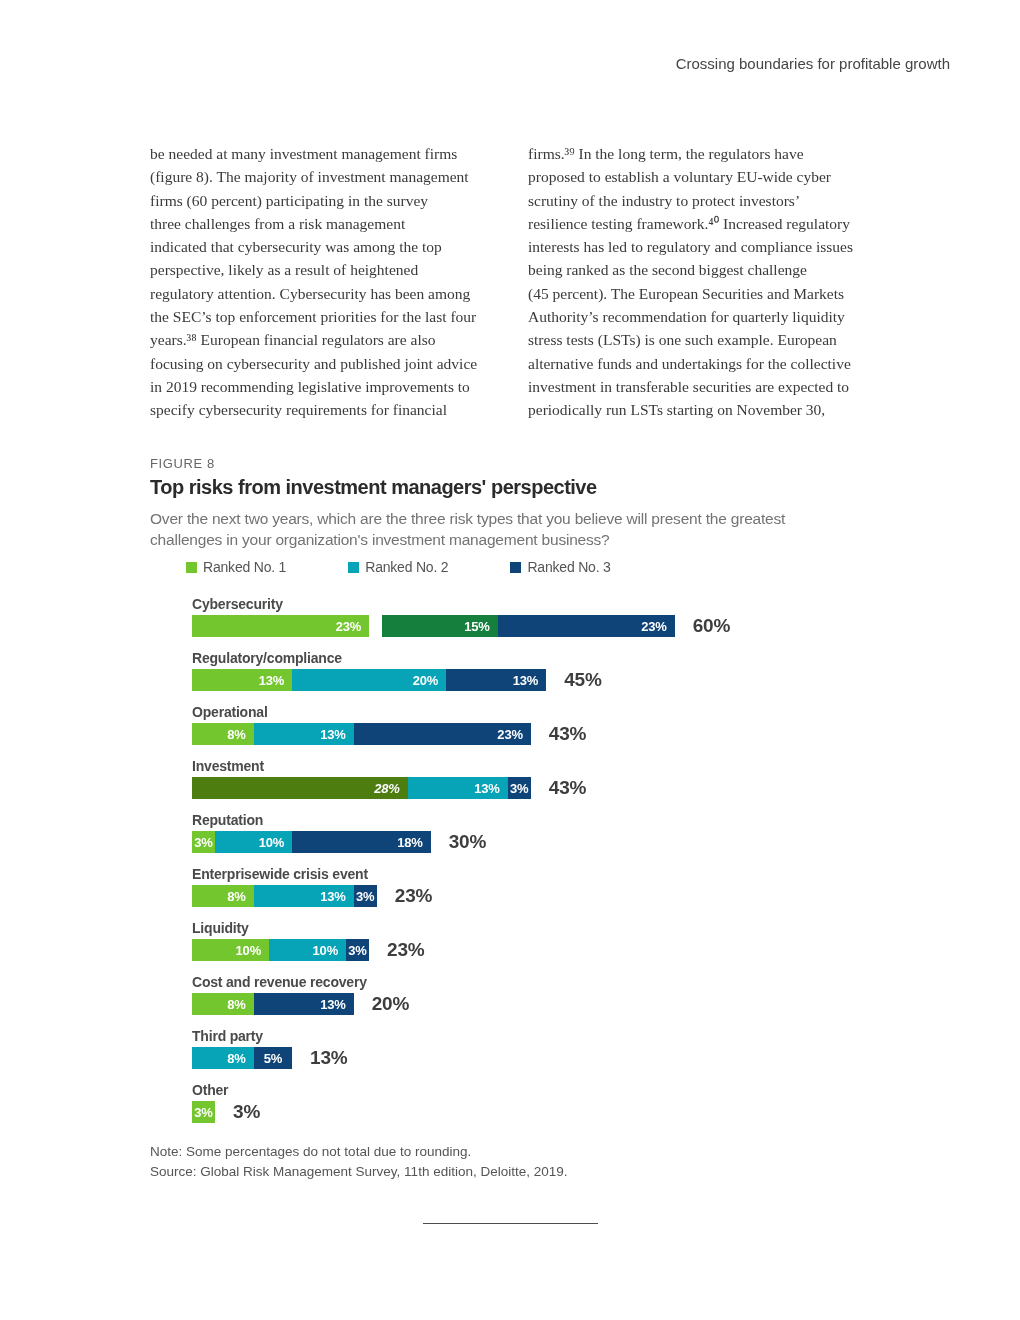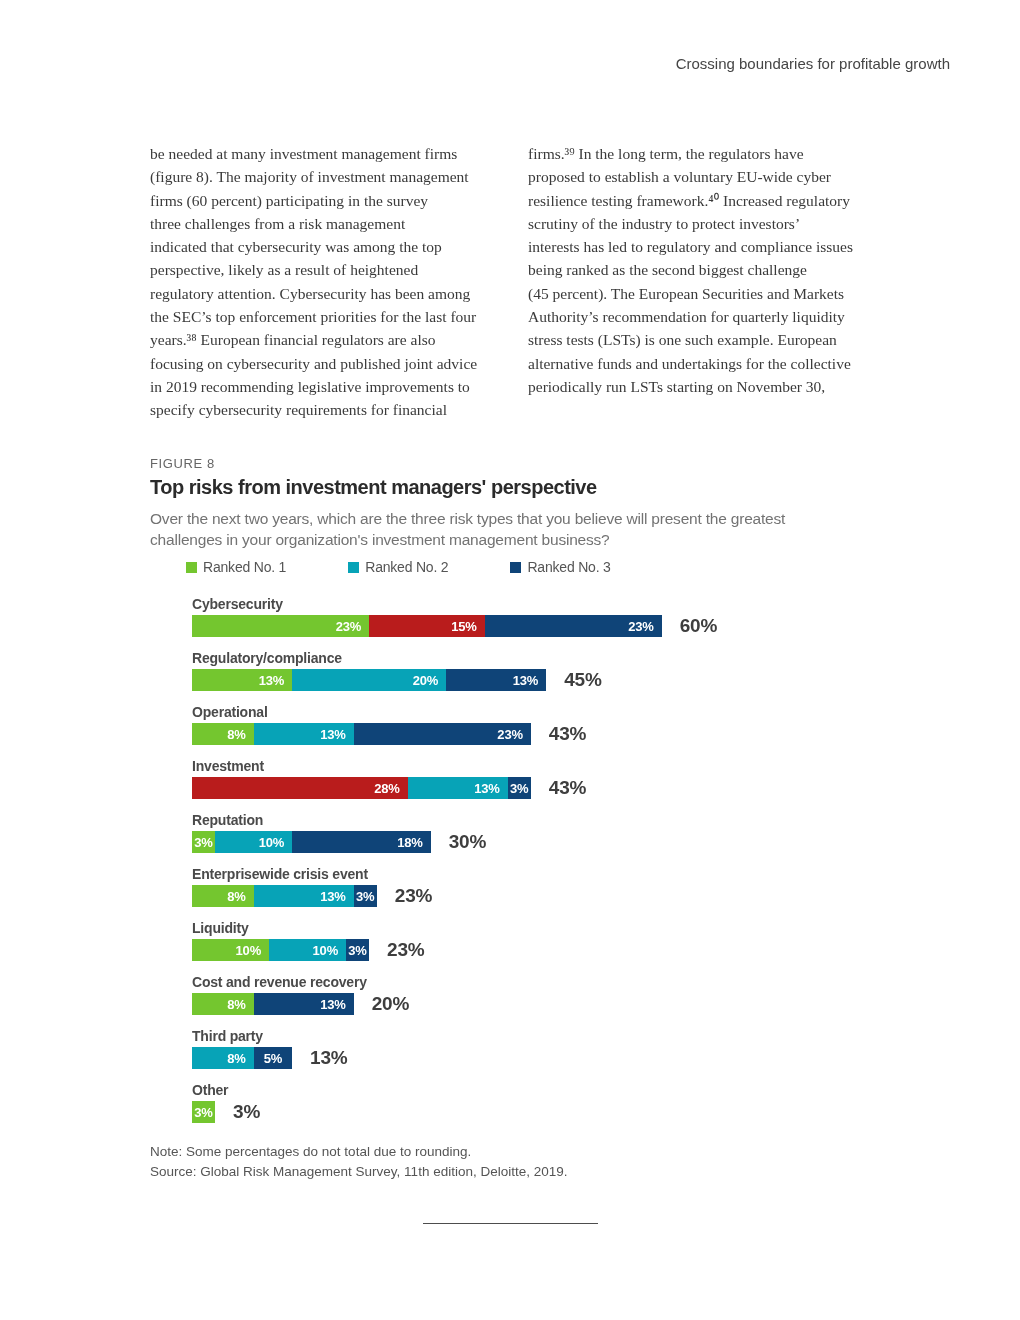--- a/index.html
+++ b/index.html
@@ -56,28 +56,29 @@
       <div class="bodyline">regulatory attention. Cybersecurity has been among</div>
       <div class="bodyline">the SEC’s top enforcement priorities for the last four</div>
       <div class="bodyline">years.³⁸ European financial regulators are also</div>
       <div class="bodyline">focusing on cybersecurity and published joint advice</div>
       <div class="bodyline">in 2019 recommending legislative improvements to</div>
       <div class="bodyline">specify cybersecurity requirements for financial</div>
     </div>
   <div class="text-col col-right">
       <div class="bodyline">firms.³⁹ In the long term, the regulators have</div>
       <div class="bodyline">proposed to establish a voluntary EU-wide cyber</div>
+      <div class="bodyline">scrutiny of the industry to protect investors’</div>
       <div class="bodyline">resilience testing framework.⁴⁰ Increased regulatory</div>
-      <div class="bodyline">scrutiny of the industry to protect investors’</div>
       <div class="bodyline">interests has led to regulatory and compliance issues</div>
       <div class="bodyline">being ranked as the second biggest challenge</div>
       <div class="bodyline">(45 percent). The European Securities and Markets</div>
       <div class="bodyline">Authority’s recommendation for quarterly liquidity</div>
       <div class="bodyline">stress tests (LSTs) is one such example. European</div>
       <div class="bodyline">alternative funds and undertakings for the collective</div>
+      <div class="bodyline">investment in transferable securities are expected to</div>
       <div class="bodyline">periodically run LSTs starting on November 30,</div>
     </div>
 
   <div class="figure-label">FIGURE 8</div>
   <div class="figure-title">Top risks from investment managers' perspective</div>
   <div class="figure-subtitle">
       <div>Over the next two years, which are the three risk types that you believe will present the greatest</div>
       <div>challenges in your organization's investment management business?</div>
     </div>
 
@@ -95,21 +96,21 @@
         <span>Ranked No. 3</span>
       </div>
     </div>
 
   <div class="chart">
       <div class="chart-row">
         <div class="cat-label">Cybersecurity</div>
         <div class="bar-line">
           <div class="bar">
             <div class="seg" style="width: 177.1px; background: rgb(116, 198, 47);">23%</div>
-            <div class="seg" style="width: 115.5px; background: #b91c1c;">15%</div>
+            <div class="seg" style="width: 115.5px; background: #15803d; margin-left: 13px;">15%</div>
             <div class="seg" style="width: 177.1px; background: rgb(15, 68, 120);">23%</div>
           </div>
           <div class="total">60%</div>
         </div>
       </div>
       <div class="chart-row">
         <div class="cat-label">Regulatory/compliance</div>
         <div class="bar-line">
           <div class="bar">
             <div class="seg" style="width: 100.1px; background: rgb(116, 198, 47);">13%</div>
@@ -127,21 +128,21 @@
             <div class="seg" style="width: 100.1px; background: rgb(7, 163, 183);">13%</div>
             <div class="seg" style="width: 177.1px; background: rgb(15, 68, 120);">23%</div>
           </div>
           <div class="total">43%</div>
         </div>
       </div>
       <div class="chart-row">
         <div class="cat-label">Investment</div>
         <div class="bar-line">
           <div class="bar">
-            <div class="seg" style="width: 215.6px; background: #b91c1c;">28%</div>
+            <div class="seg" style="width: 215.6px; background: #4d7c0f; font-style: italic;">28%</div>
             <div class="seg" style="width: 100.1px; background: rgb(7, 163, 183);">13%</div>
             <div class="seg small" style="width: 23.1px; background: rgb(15, 68, 120);">3%</div>
           </div>
           <div class="total">43%</div>
         </div>
       </div>
       <div class="chart-row">
         <div class="cat-label">Reputation</div>
         <div class="bar-line">
           <div class="bar">

